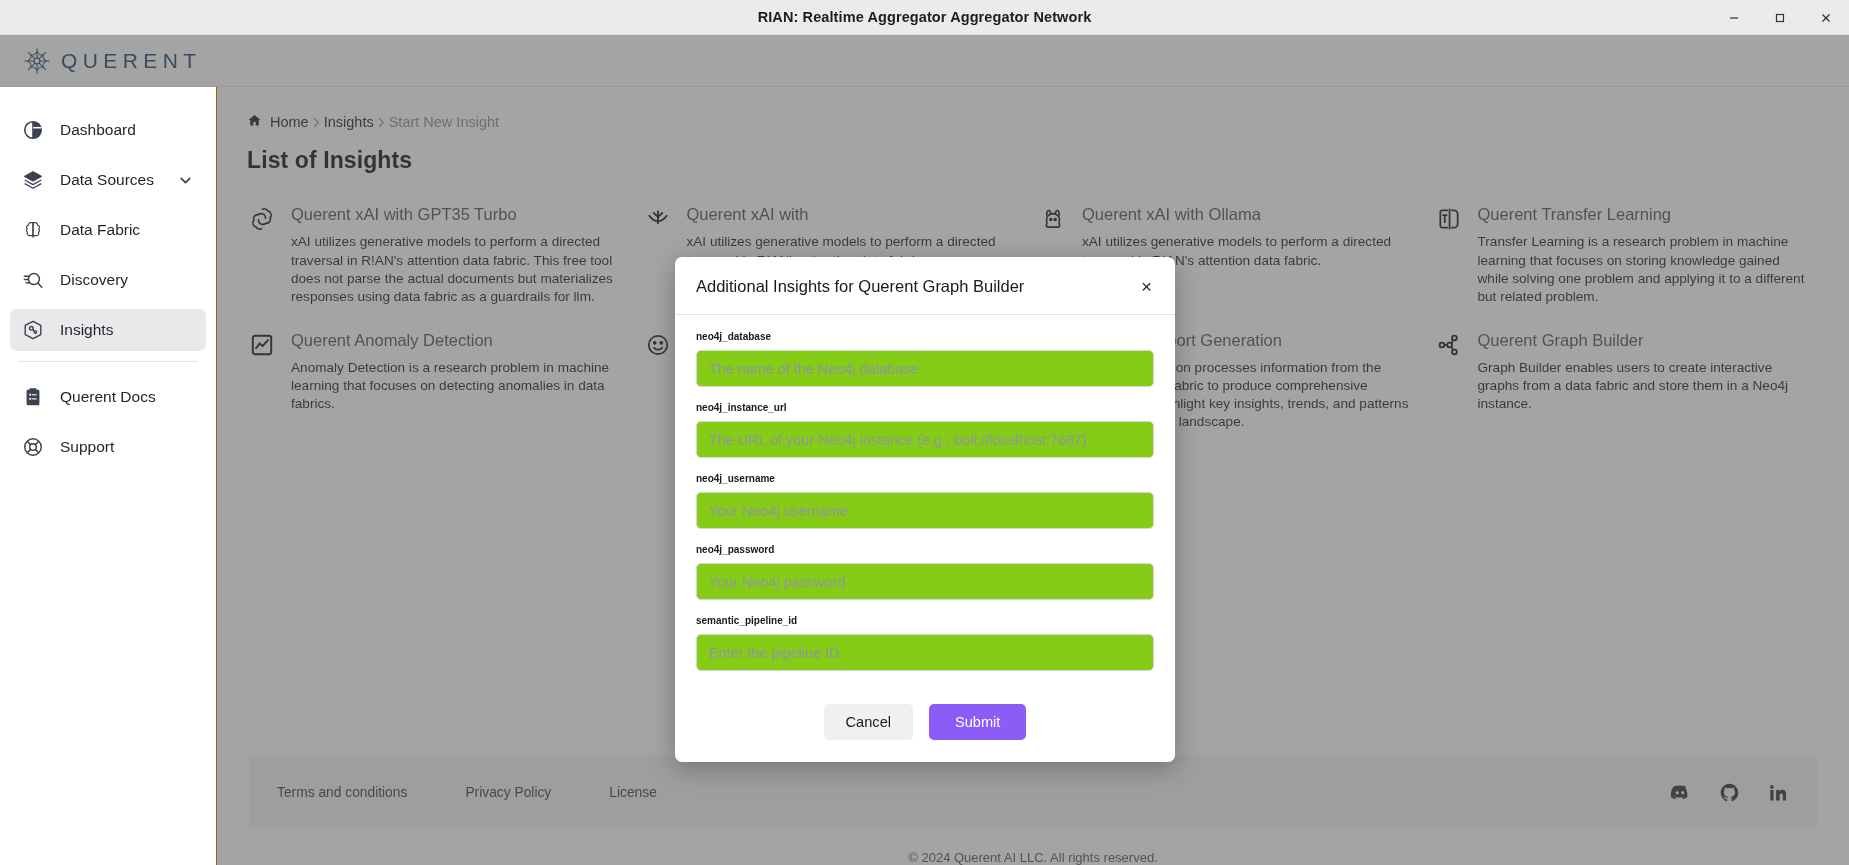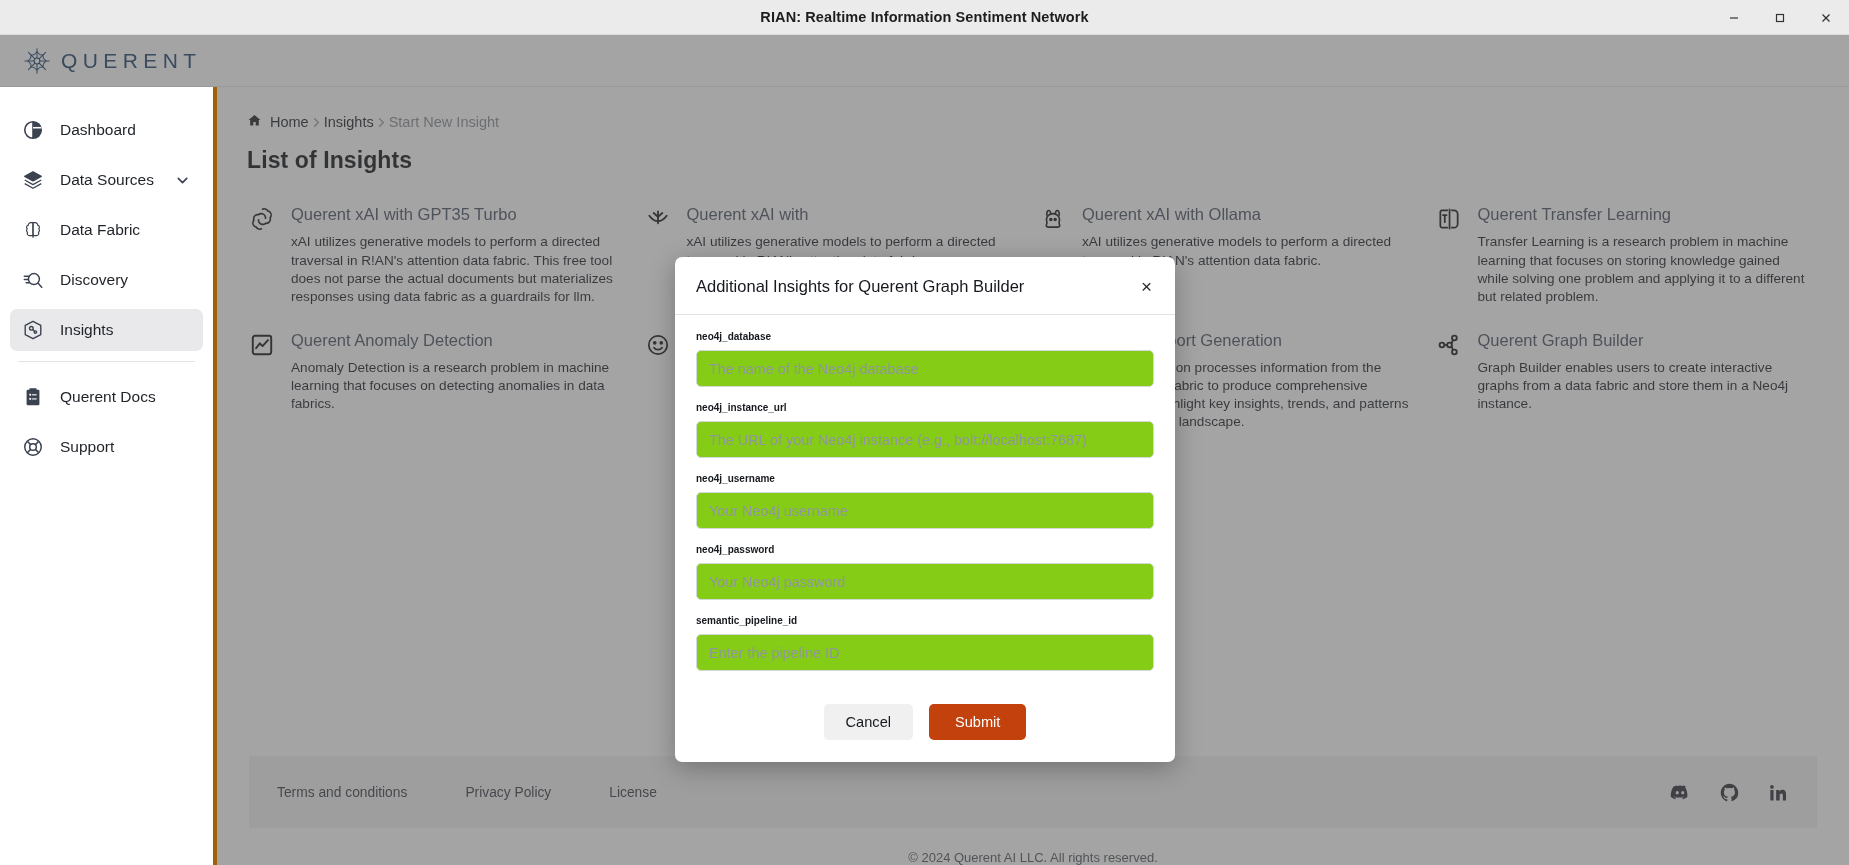--- a/index.html
+++ b/index.html
@@ -34,21 +34,21 @@
     font-size: 21px; letter-spacing: 5.4px; color: #22456e;
     font-weight: 400;
   }
 
   
   .layout { display: flex; height: calc(865px - 35px - 52px); }
 
   
   .sidebar {
     width: 217px; flex: 0 0 217px; background: #ffffff;
-    border-right: 4px solid #a16207; padding-top: 22px;
+    border-right: 1px solid #a16207; padding-top: 22px;
   }
   .nav-item {
     display: flex; align-items: center; gap: 16px;
     height: 42px; margin: 0 10px 8px 10px; padding: 0 12px;
     border-radius: 7px; cursor: pointer; position: relative;
   }
   .nav-item.active { background: #e9e9ec; }
   .nav-icon { width: 22px; height: 22px; flex: 0 0 22px; color: #3b4250; }
   .nav-icon svg { display: block; width: 22px; height: 22px; }
   .nav-label { font-size: 15.5px; color: #1f2328; }
@@ -145,21 +145,21 @@
     padding: 10px 22px; cursor: pointer;
     font-family: "Liberation Sans", sans-serif;
   }
   .btn-cancel { background: #f0f0f1; color: #16191e; }
   .btn-submit { color: #fff; padding: 10px 26px; }
 </style>
 </head>
 <body>
 
 <div class="titlebar">
-  <div class="titlebar-title">RIAN: Realtime Information Sentiment Network</div>
+  <div class="titlebar-title">RIAN: Realtime Aggregator Aggregator Network</div>
   <div class="win-controls">
     <div class="win-btn">
       <svg width="12" height="12" viewBox="0 0 12 12">
           <line x1="2" y1="6" x2="10" y2="6" stroke="currentColor" stroke-width="1.2"></line>
         </svg>
     </div>
     <div class="win-btn">
       <svg width="12" height="12" viewBox="0 0 12 12">
           <rect x="2.5" y="2.5" width="7" height="7" fill="none" stroke="currentColor" stroke-width="1.2"></rect>
         </svg>
@@ -494,15 +494,15 @@
       <input class="field-input" placeholder="Your Neo4j password" style="">
     </div>
     <div class="field">
       <label class="field-label">semantic_pipeline_id</label>
       <input class="field-input" placeholder="Enter the pipeline ID" style="">
     </div>
   </div>
 
   <div class="modal-footer">
     <button class="btn btn-cancel">Cancel</button>
-    <button class="btn btn-submit" id="submit-btn" style="background: #c2410c;">Submit</button>
+    <button class="btn btn-submit" id="submit-btn" style="background: #8b5cf6;">Submit</button>
   </div>
 </div>
 
 </body></html>

